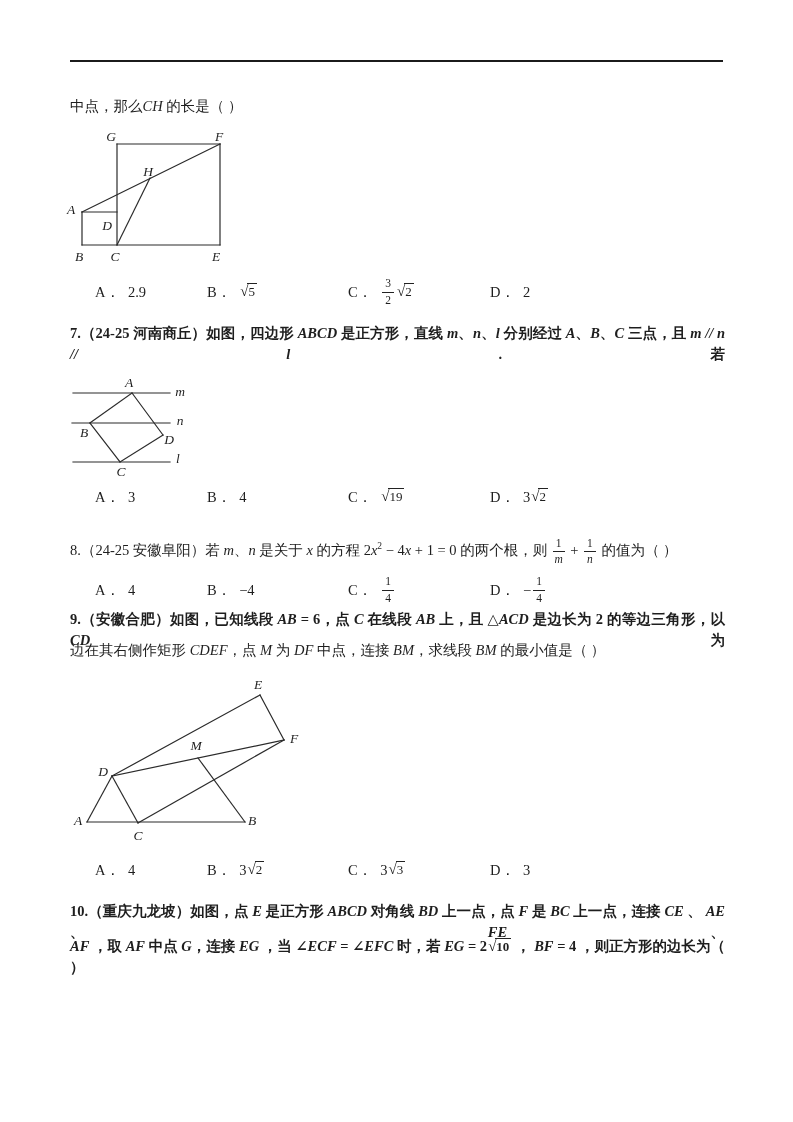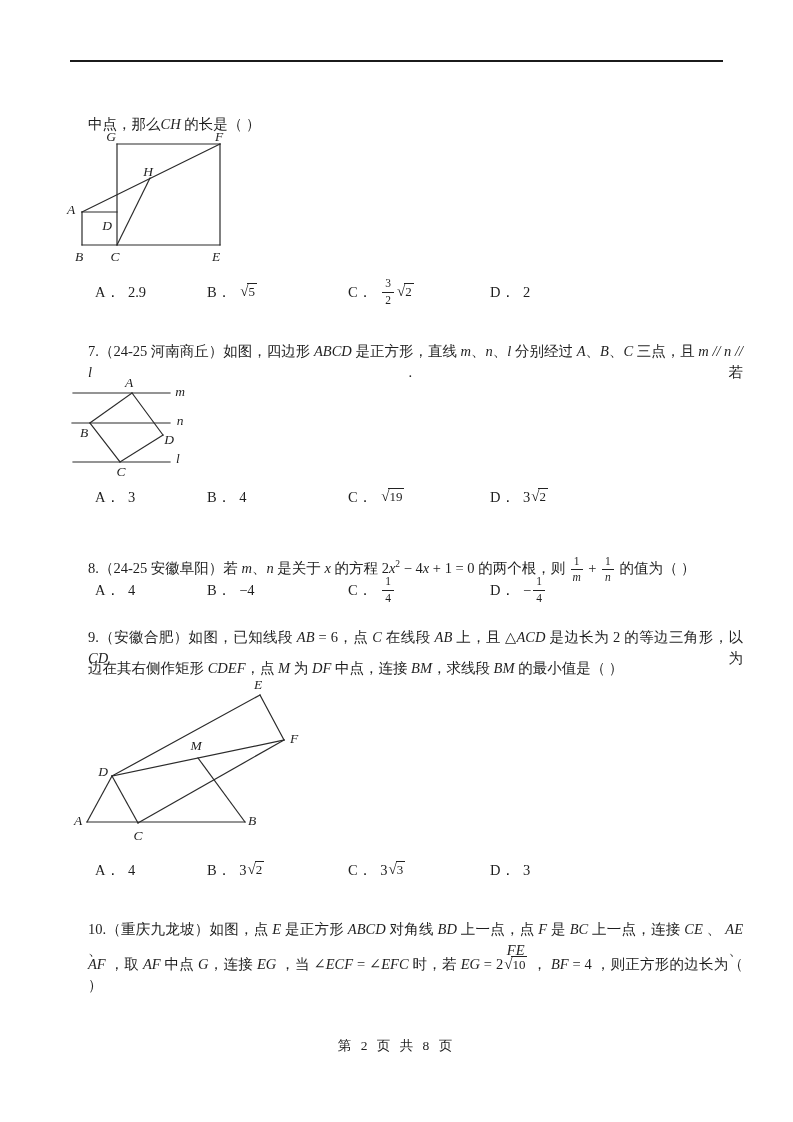--- a/index.html
+++ b/index.html
@@ -1,20 +1,20 @@
 <!DOCTYPE html>
 <html><head>
 <meta charset="utf-8">
 <style>
   html,body{margin:0;padding:0;background:#ffffff;}
   .page{position:relative;width:793px;height:1122px;background:#ffffff;overflow:hidden;
         font-family:"Liberation Serif","DejaVu Serif",serif;color:#1e1e1e;}
   .rule{position:absolute;left:70px;top:60px;width:653px;height:2px;background:#1b1b1b;}
-  .tline{position:absolute;left:88px;width:655px;font-size:14.5px;line-height:21px;margin-top:18px;}
-  .just{text-align:justify;text-align-last:justify;}
+  .tline{position:absolute;left:70px;width:655px;font-size:14.5px;line-height:21px;}
+  .just{text-align:justify;text-align-last:justify;font-weight:bold;}
   .seg-cjk{font-family:"Liberation Serif","DejaVu Serif",serif;}
   .seg-math{font-style:italic;font-family:"Liberation Serif","DejaVu Serif",serif;}
   .seg-rom{font-style:normal;font-family:"Liberation Serif","DejaVu Serif",serif;}
   sup.seg-sup{font-size:9.5px;line-height:0;}
   .frac{display:inline-block;vertical-align:middle;text-align:center;
         font-size:11.5px;line-height:1.15;margin:0 2px;}
   .frac .num{display:block;border-bottom:1px solid #222;padding:0 3px 1px;}
   .frac .den{display:block;padding-top:1px;}
   .frac.it .den{font-style:italic;}
   .sqrt{display:inline-flex;align-items:flex-start;margin:0 1px;vertical-align:baseline;}
@@ -198,14 +198,13 @@
         <span class="seg-rom">3</span>
       </div>
     </div>
 
   <div class="tline just" style="top:901px"><span class="seg-cjk">10.（重庆九龙坡）如图，点 </span><span class="seg-math">E</span><span class="seg-cjk"> 是正方形 </span><span class="seg-math">ABCD</span><span class="seg-cjk"> 对角线 </span><span class="seg-math">BD</span><span class="seg-cjk"> 上一点，点 </span><span class="seg-math">F</span><span class="seg-cjk"> 是 </span><span class="seg-math">BC</span><span class="seg-cjk"> 上一点，连接 </span><span class="seg-math">CE</span><span class="seg-cjk"> 、 </span><span class="seg-math">AE</span><span class="seg-cjk"> 、 </span><span class="seg-math">FE</span><span class="seg-cjk"> 、</span></div>
   <div class="tline just" style="top:936px"><span class="seg-math">AF</span><span class="seg-cjk"> ，取 </span><span class="seg-math">AF</span><span class="seg-cjk"> 中点 </span><span class="seg-math">G</span><span class="seg-cjk">，连接 </span><span class="seg-math">EG</span><span class="seg-cjk"> ，当 ∠</span><span class="seg-math">ECF</span><span class="seg-rom"> = </span><span class="seg-cjk">∠</span><span class="seg-math">EFC</span><span class="seg-cjk"> 时，若 </span><span class="seg-math">EG</span><span class="seg-rom"> = 2</span><span class="sqrt">
         <span class="sign">√</span>
         <span class="rad">10</span>
       </span><span class="seg-cjk"> ， </span><span class="seg-math">BF</span><span class="seg-rom"> = 4</span><span class="seg-cjk"> ，则正方形的边长为（    ）</span></div>
 
-  <div class="footer">第 2 页 共 8 页</div>
 </div>
 
 </body></html>

